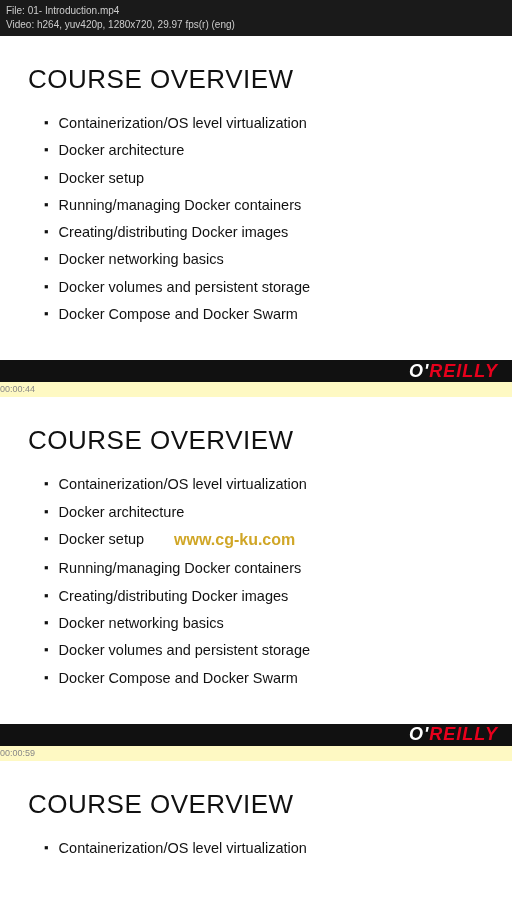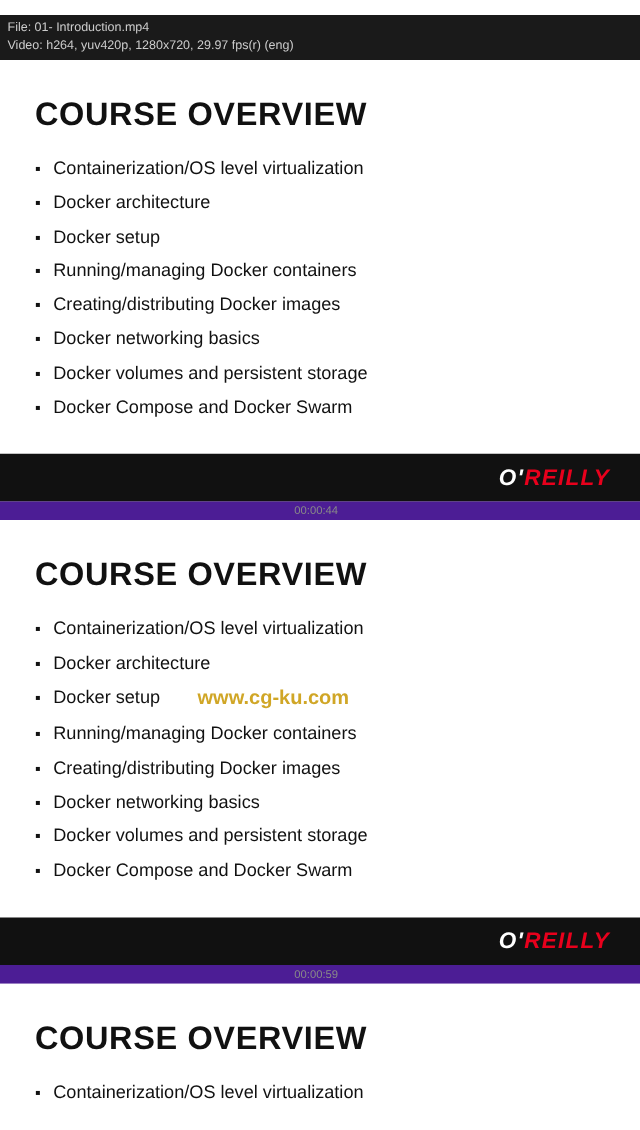--- a/index.html
+++ b/index.html
@@ -14,40 +14,39 @@
       font-family: Arial, Helvetica, sans-serif;
       font-size: 14px;
     }
 
     .file-info {
       background: #1a1a1a;
       color: #ccc;
       font-size: 10px;
       padding: 4px 6px;
       line-height: 1.4;
-      margin-top: 12px;
     }
 
     .slide {
       background: #fff;
       padding: 28px 28px 20px 28px;
     }
 
     .course-title {
       font-size: 26px;
-      font-weight: 700;
+      font-weight: 400;
       color: #111;
       margin-bottom: 18px;
       letter-spacing: 0.5px;
     }
 
     .bullet-list {
       list-style: none;
       padding: 0;
-      margin: 0;
+      margin: 16px;
     }
 
     .bullet-list li {
       display: flex;
       align-items: flex-start;
       margin-bottom: 7px;
       font-size: 14.5px;
       color: #111;
       line-height: 1.4;
     }
@@ -56,46 +55,46 @@
       content: "▪";
       color: #111;
       font-size: 13px;
       margin-right: 10px;
       margin-top: 1px;
       flex-shrink: 0;
     }
 
     .black-bar {
       background: #111;
-      height: 38px;
+      height: 22px;
       display: flex;
       align-items: center;
       justify-content: flex-end;
-      padding-right: 24px;
+      padding-right: 14px;
       position: relative;
     }
 
     .oreilly-logo {
       color: #fff;
       font-size: 18px;
       font-weight: 900;
       font-style: italic;
       letter-spacing: 1px;
     }
 
     .oreilly-logo span {
       color: #e8001c;
     }
 
     .timestamp {
       color: #888;
       font-size: 9px;
-      text-align: center;
+      text-align: left;
       padding: 2px 6px 3px 0;
-      background: #4c1d95;
+      background: #fef9c3;
     }
 
     .watermark {
       position: absolute;
       top: 50%;
       left: 50%;
       transform: translate(-50%, -50%);
       color: rgba(200, 150, 0, 0.85);
       font-size: 13px;
       font-weight: bold;

